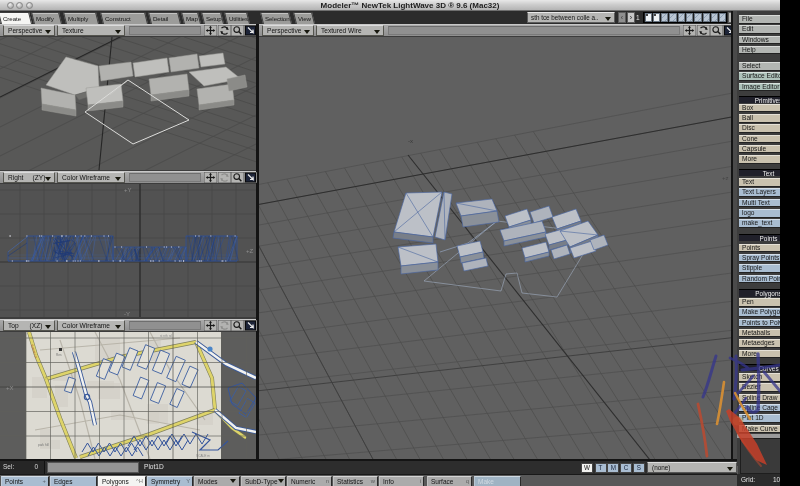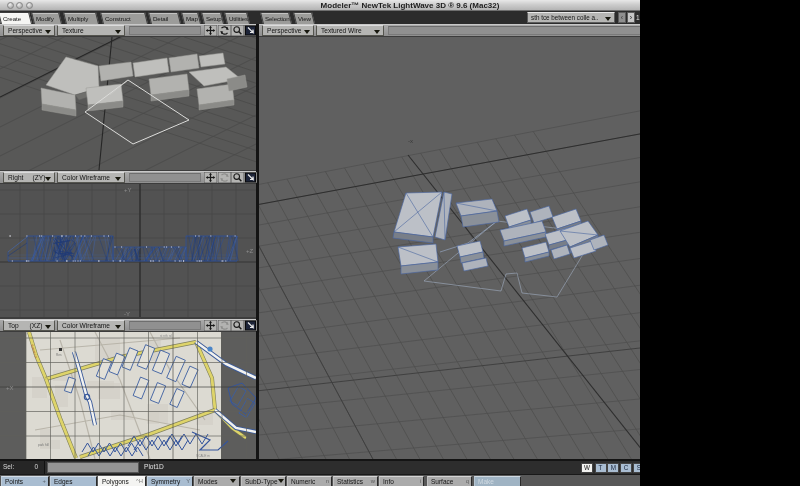--- a/index.html
+++ b/index.html
@@ -1,15 +1,15 @@
 <!DOCTYPE html>
 <html><head><meta charset="utf-8"><style>
 html,body{margin:0;padding:0;background:#000;}
 *{box-sizing:border-box;}
-#app{position:relative;width:640px;height:486px;overflow:hidden;background:#3d3d3d;
+#app{position:relative;width:780px;height:486px;overflow:hidden;background:#3d3d3d;
  font-family:"Liberation Sans",sans-serif;font-size:7px;color:#111;}
 .arr{position:absolute;right:3px;top:3px;width:0;height:0;border-left:3px solid transparent;
  border-right:3px solid transparent;border-top:4px solid #18180f;}
 .sc{position:absolute;right:3px;top:1px;opacity:.5;font-size:6px;}
 </style></head><body>
 <div id="app">
 
 <div style="position:absolute;left:0px;top:0px;width:800px;height:11px;background:linear-gradient(#e8e8e8,#cdcdcd 45%,#b4b4b4);border-bottom:1px solid #6f6f6f;"></div>
 <div style="position:absolute;left:6.5px;top:2px;width:7px;height:7px;border-radius:50%;background:radial-gradient(circle at 35% 30%,#efefef,#b9b9b9 60%,#9c9c9c);border:1px solid #858585;"></div>
 <div style="position:absolute;left:16.0px;top:2px;width:7px;height:7px;border-radius:50%;background:radial-gradient(circle at 35% 30%,#efefef,#b9b9b9 60%,#9c9c9c);border:1px solid #858585;"></div>

